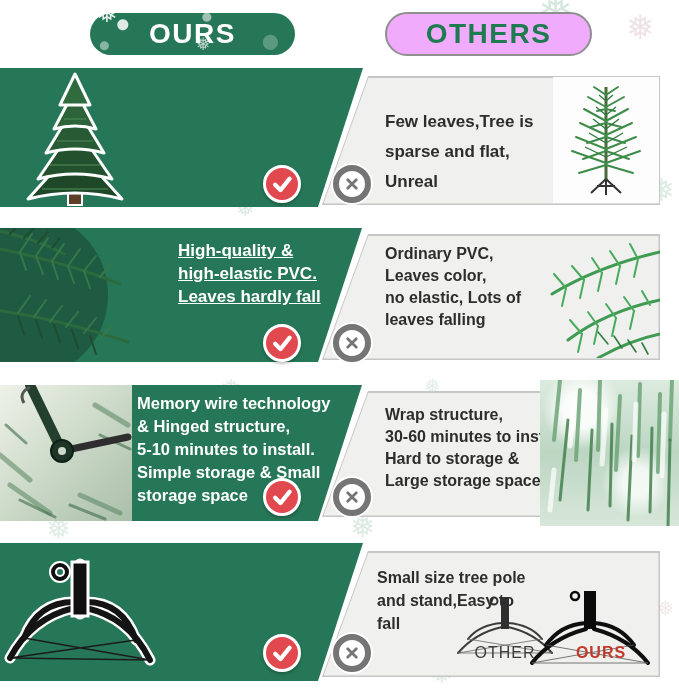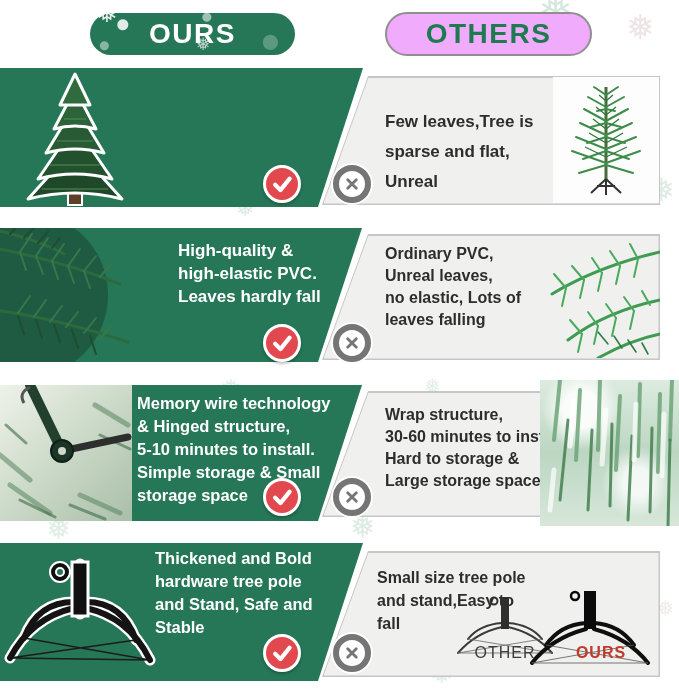--- a/index.html
+++ b/index.html
@@ -37,21 +37,21 @@
   .p1{top:76px;  height:129px;}
   .p2{top:234px; height:126px;}
   .p3{top:391px; height:126px;}
   .p4{top:551px; height:126px;}
   
   .txt{position:absolute; z-index:2; white-space:pre-line;}
   .ours-text{font-weight:700; color:#ffffff;}
   .others-text{font-weight:700; color:#2d2d2d;}
   .r1l{left:140px; top:104px; font-size:17px; line-height:30px;}
   .r1r{left:385px; top:107px; font-size:17px; line-height:30px;}
-  .r2l{left:178px; top:239px; font-size:17px; line-height:23px;}
+  .r2l{left:178px; top:239px; font-size:17px; line-height:23px;text-decoration:underline;}
   .r2r{left:385px; top:243px; font-size:16px; line-height:22px;}
   .r3l{left:137px; top:392px; font-size:16.5px; line-height:23px;}
   .r3r{left:385px; top:404px; font-size:16px; line-height:22px;}
   .r4l{left:155px; top:547px; font-size:16.5px; line-height:23px;}
   .r4r{left:377px; top:566px; font-size:16px; line-height:23px;}
   
   .check{position:absolute; z-index:4; width:32px; height:32px; border-radius:50%;
          background:#e2494f; border:3px solid #ffffff; box-shadow:0 2px 3px rgba(0,0,0,.25);
          display:flex; align-items:center; justify-content:center;}
   .cross{position:absolute; z-index:4; width:26px; height:26px; border-radius:50%;
@@ -176,21 +176,21 @@
     </g>
     <g stroke="#1f4c2e" stroke-width="2" fill="none" stroke-linecap="round">
       <path d="M10 6 L20 -4 M24 10 L34 0 M38 15 L48 4 M52 20 L60 10"></path>
       <path d="M18 88 L24 106 M36 92 L42 110 M54 97 L60 114 M72 102 L78 120 M90 108 L96 126"></path>
     </g>
   </svg>
   <div class="txt ours-text r2l">High-quality &amp;
 high-elastic PVC.
 Leaves hardly fall</div>
   <div class="txt others-text r2r">Ordinary PVC,
-Unreal leaves,
+Leaves color,
 no elastic, Lots of
 leaves falling</div>
   <svg class="imgbox" style="left:496px;top:236px;" width="164" height="122" viewBox="0 0 164 122">
     <g stroke="#3f9b52" stroke-width="3" fill="none" stroke-linecap="round">
       <path d="M164 16 C 120 26, 86 40, 56 58"></path>
       <path d="M164 64 C 126 72, 96 86, 72 104"></path>
       <path d="M164 98 C 140 103, 120 112, 102 122"></path>
     </g>
     <g stroke="#48ab5c" stroke-width="2" fill="none" stroke-linecap="round">
       <path d="M70 52 L58 38 M88 44 L76 30 M106 37 L96 22 M124 30 L114 15 M142 23 L134 8"></path>
@@ -277,24 +277,20 @@
         <path d="M74 52 C 48 58, 26 72, 10 102"></path>
         <path d="M86 52 C 112 58, 134 72, 150 104"></path>
         <path d="M74 46 C 52 46, 34 56, 24 82"></path>
         <path d="M86 46 C 108 46, 126 56, 136 84"></path>
       </g>
     </g>
     <rect x="72" y="6" width="16" height="54" fill="#101010" stroke="#ffffff" stroke-width="3"></rect>
     <circle cx="60" cy="16" r="7" fill="none" stroke="#ffffff" stroke-width="8"></circle>
     <circle cx="60" cy="16" r="7" fill="none" stroke="#101010" stroke-width="4"></circle>
   </svg>
-  <div class="txt ours-text r4l">Thickened and Bold
-hardware tree pole
-and Stand, Safe and
-Stable</div>
   <div class="txt others-text r4r">Small size tree pole
 and stand,Easy to
 fall</div>
   <svg class="imgbox" style="left:440px;top:587px;" width="222" height="78" viewBox="0 0 222 78">
     <g fill="none" stroke="#3a3a3a" stroke-width="2" stroke-linecap="round">
       <path d="M62 40 C 44 44, 30 52, 18 66"></path>
       <path d="M68 40 C 86 44, 100 52, 112 66"></path>
       <path d="M62 36 C 48 37, 36 42, 28 52"></path>
       <path d="M68 36 C 82 37, 94 42, 102 52"></path>
     </g>

